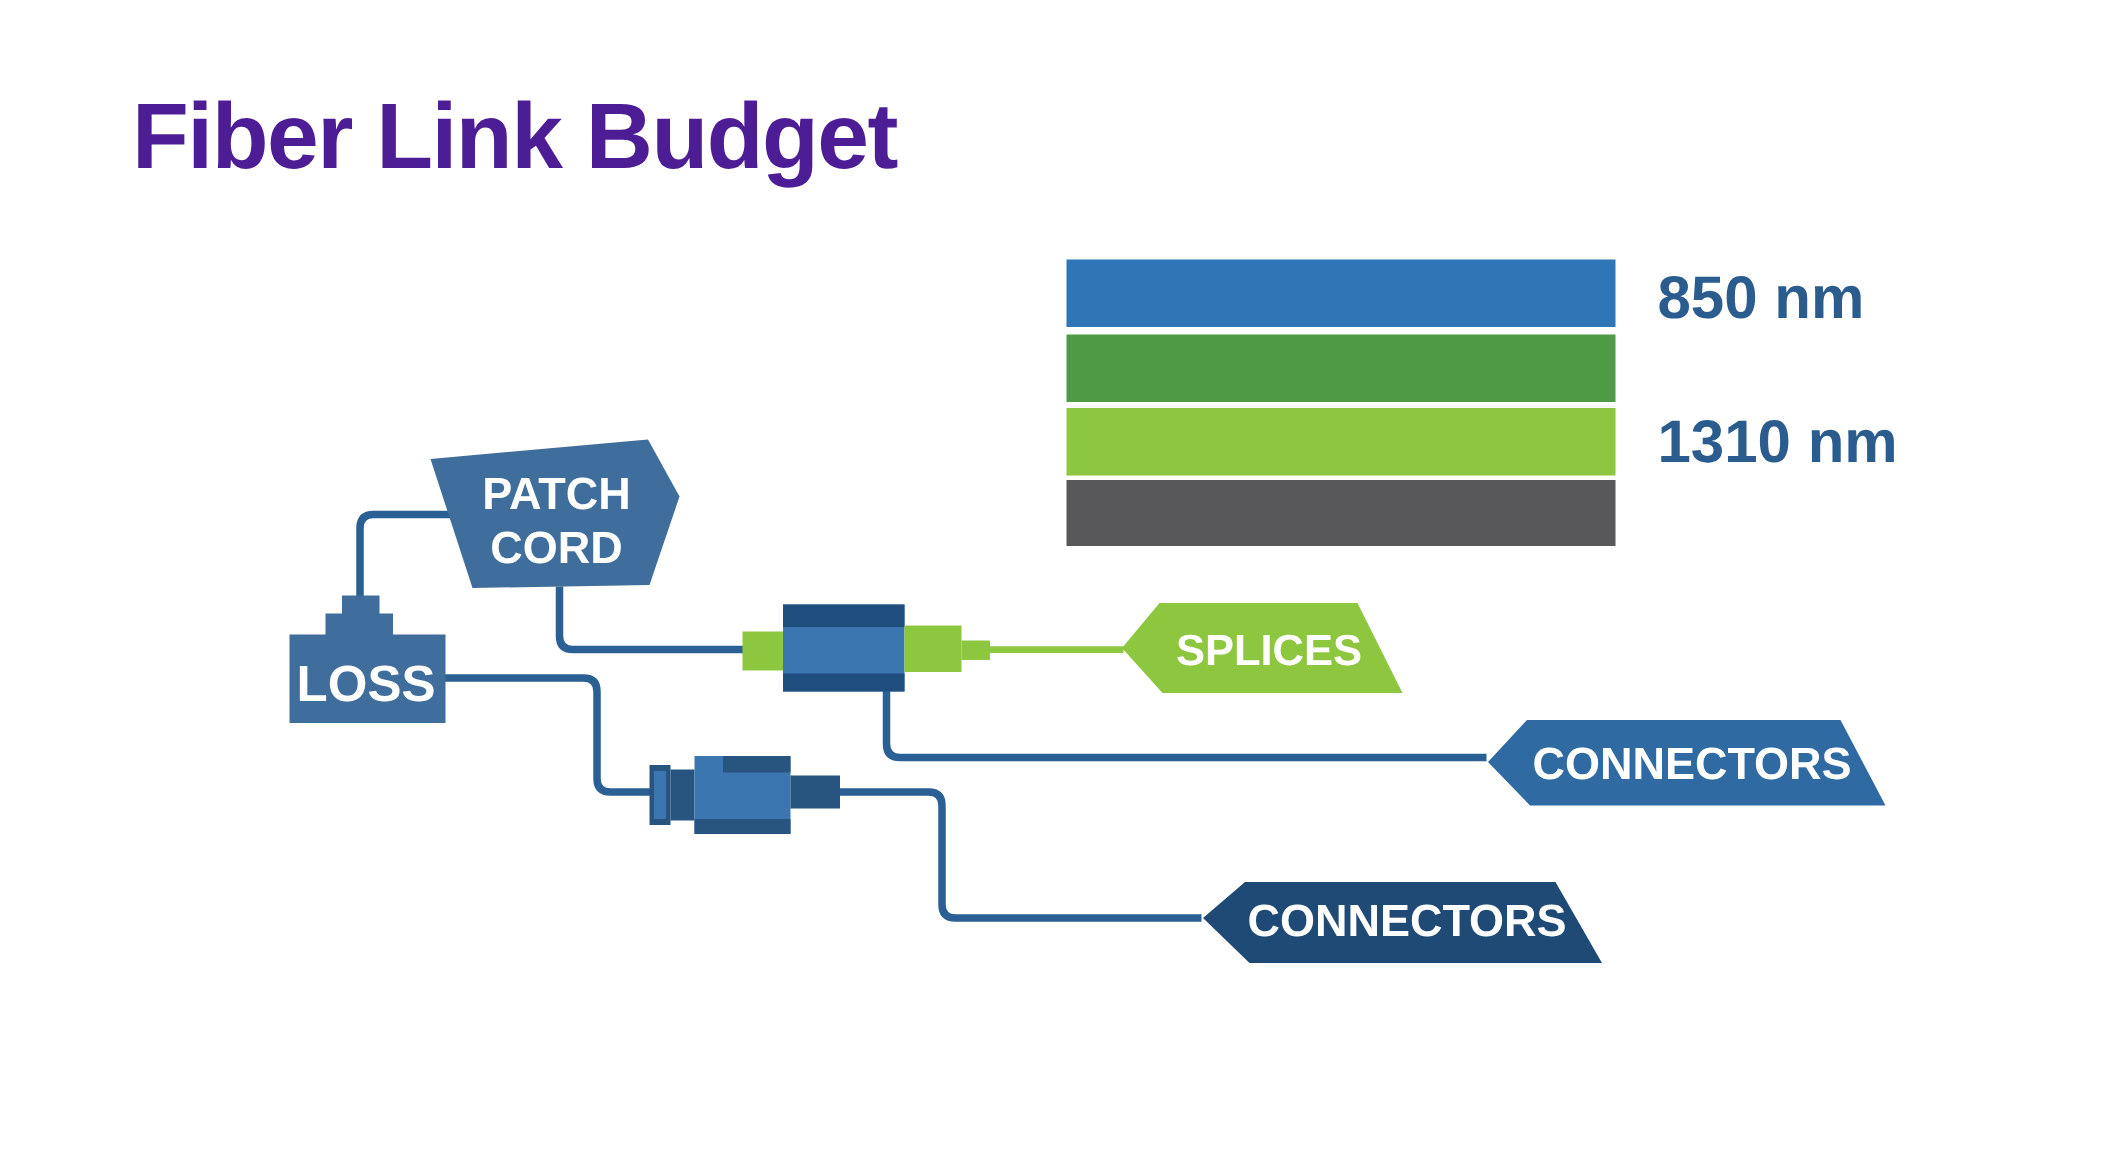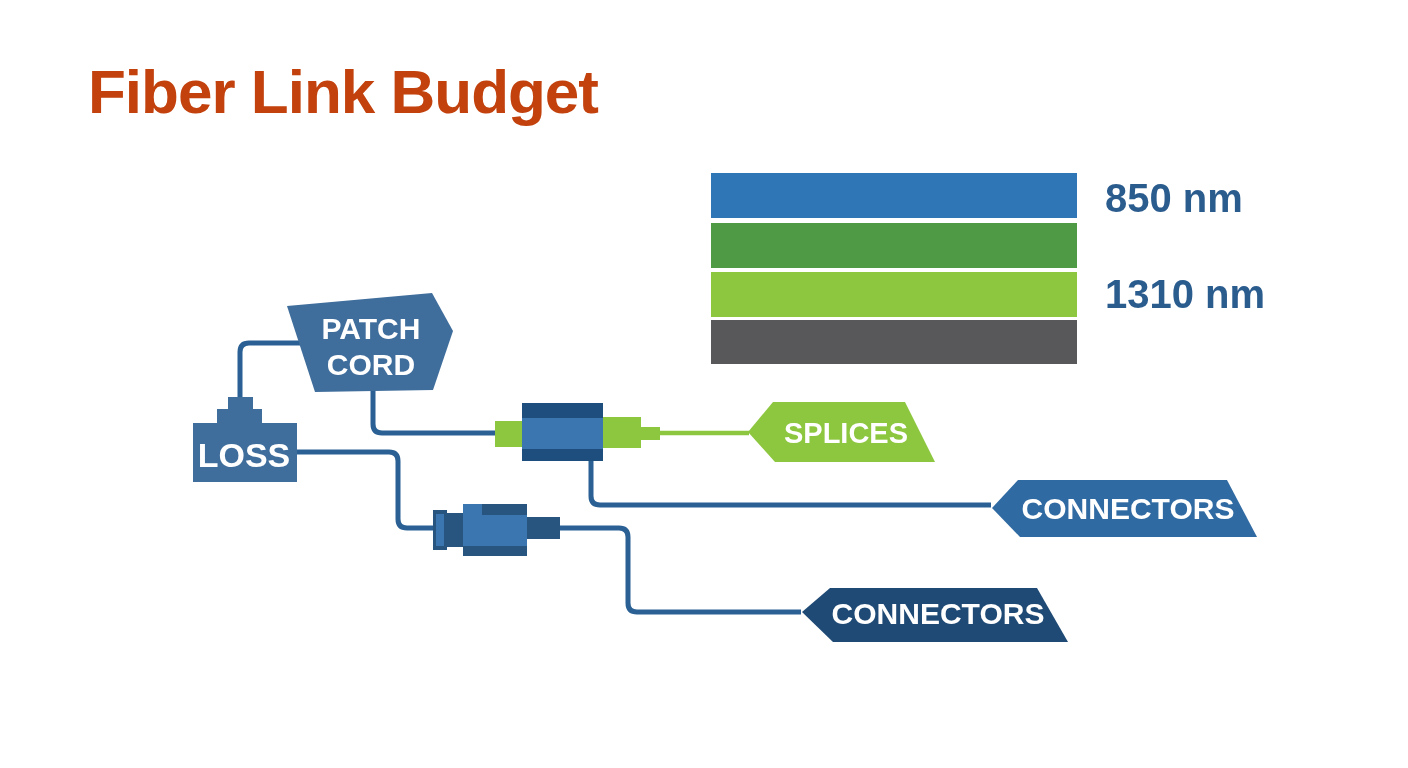--- a/index.html
+++ b/index.html
@@ -11,21 +11,21 @@
     height: 768px;
     background: #ffffff;
     overflow: hidden;
   }
   .title {
     position: absolute;
     left: 88px;
     top: 56px;
     font-size: 62px;
     font-weight: 700;
-    color: #c2410c;
+    color: #4c1d95;
     letter-spacing: -1px;
   }
   .diagram-svg { position: absolute; left: 0; top: 0; width: 1408px; height: 768px; }
   .svg-label {
     font-family: "Liberation Sans", sans-serif;
     font-weight: 700;
     fill: #ffffff;
   }
   .wl-label {
     font-family: "Liberation Sans", sans-serif;

